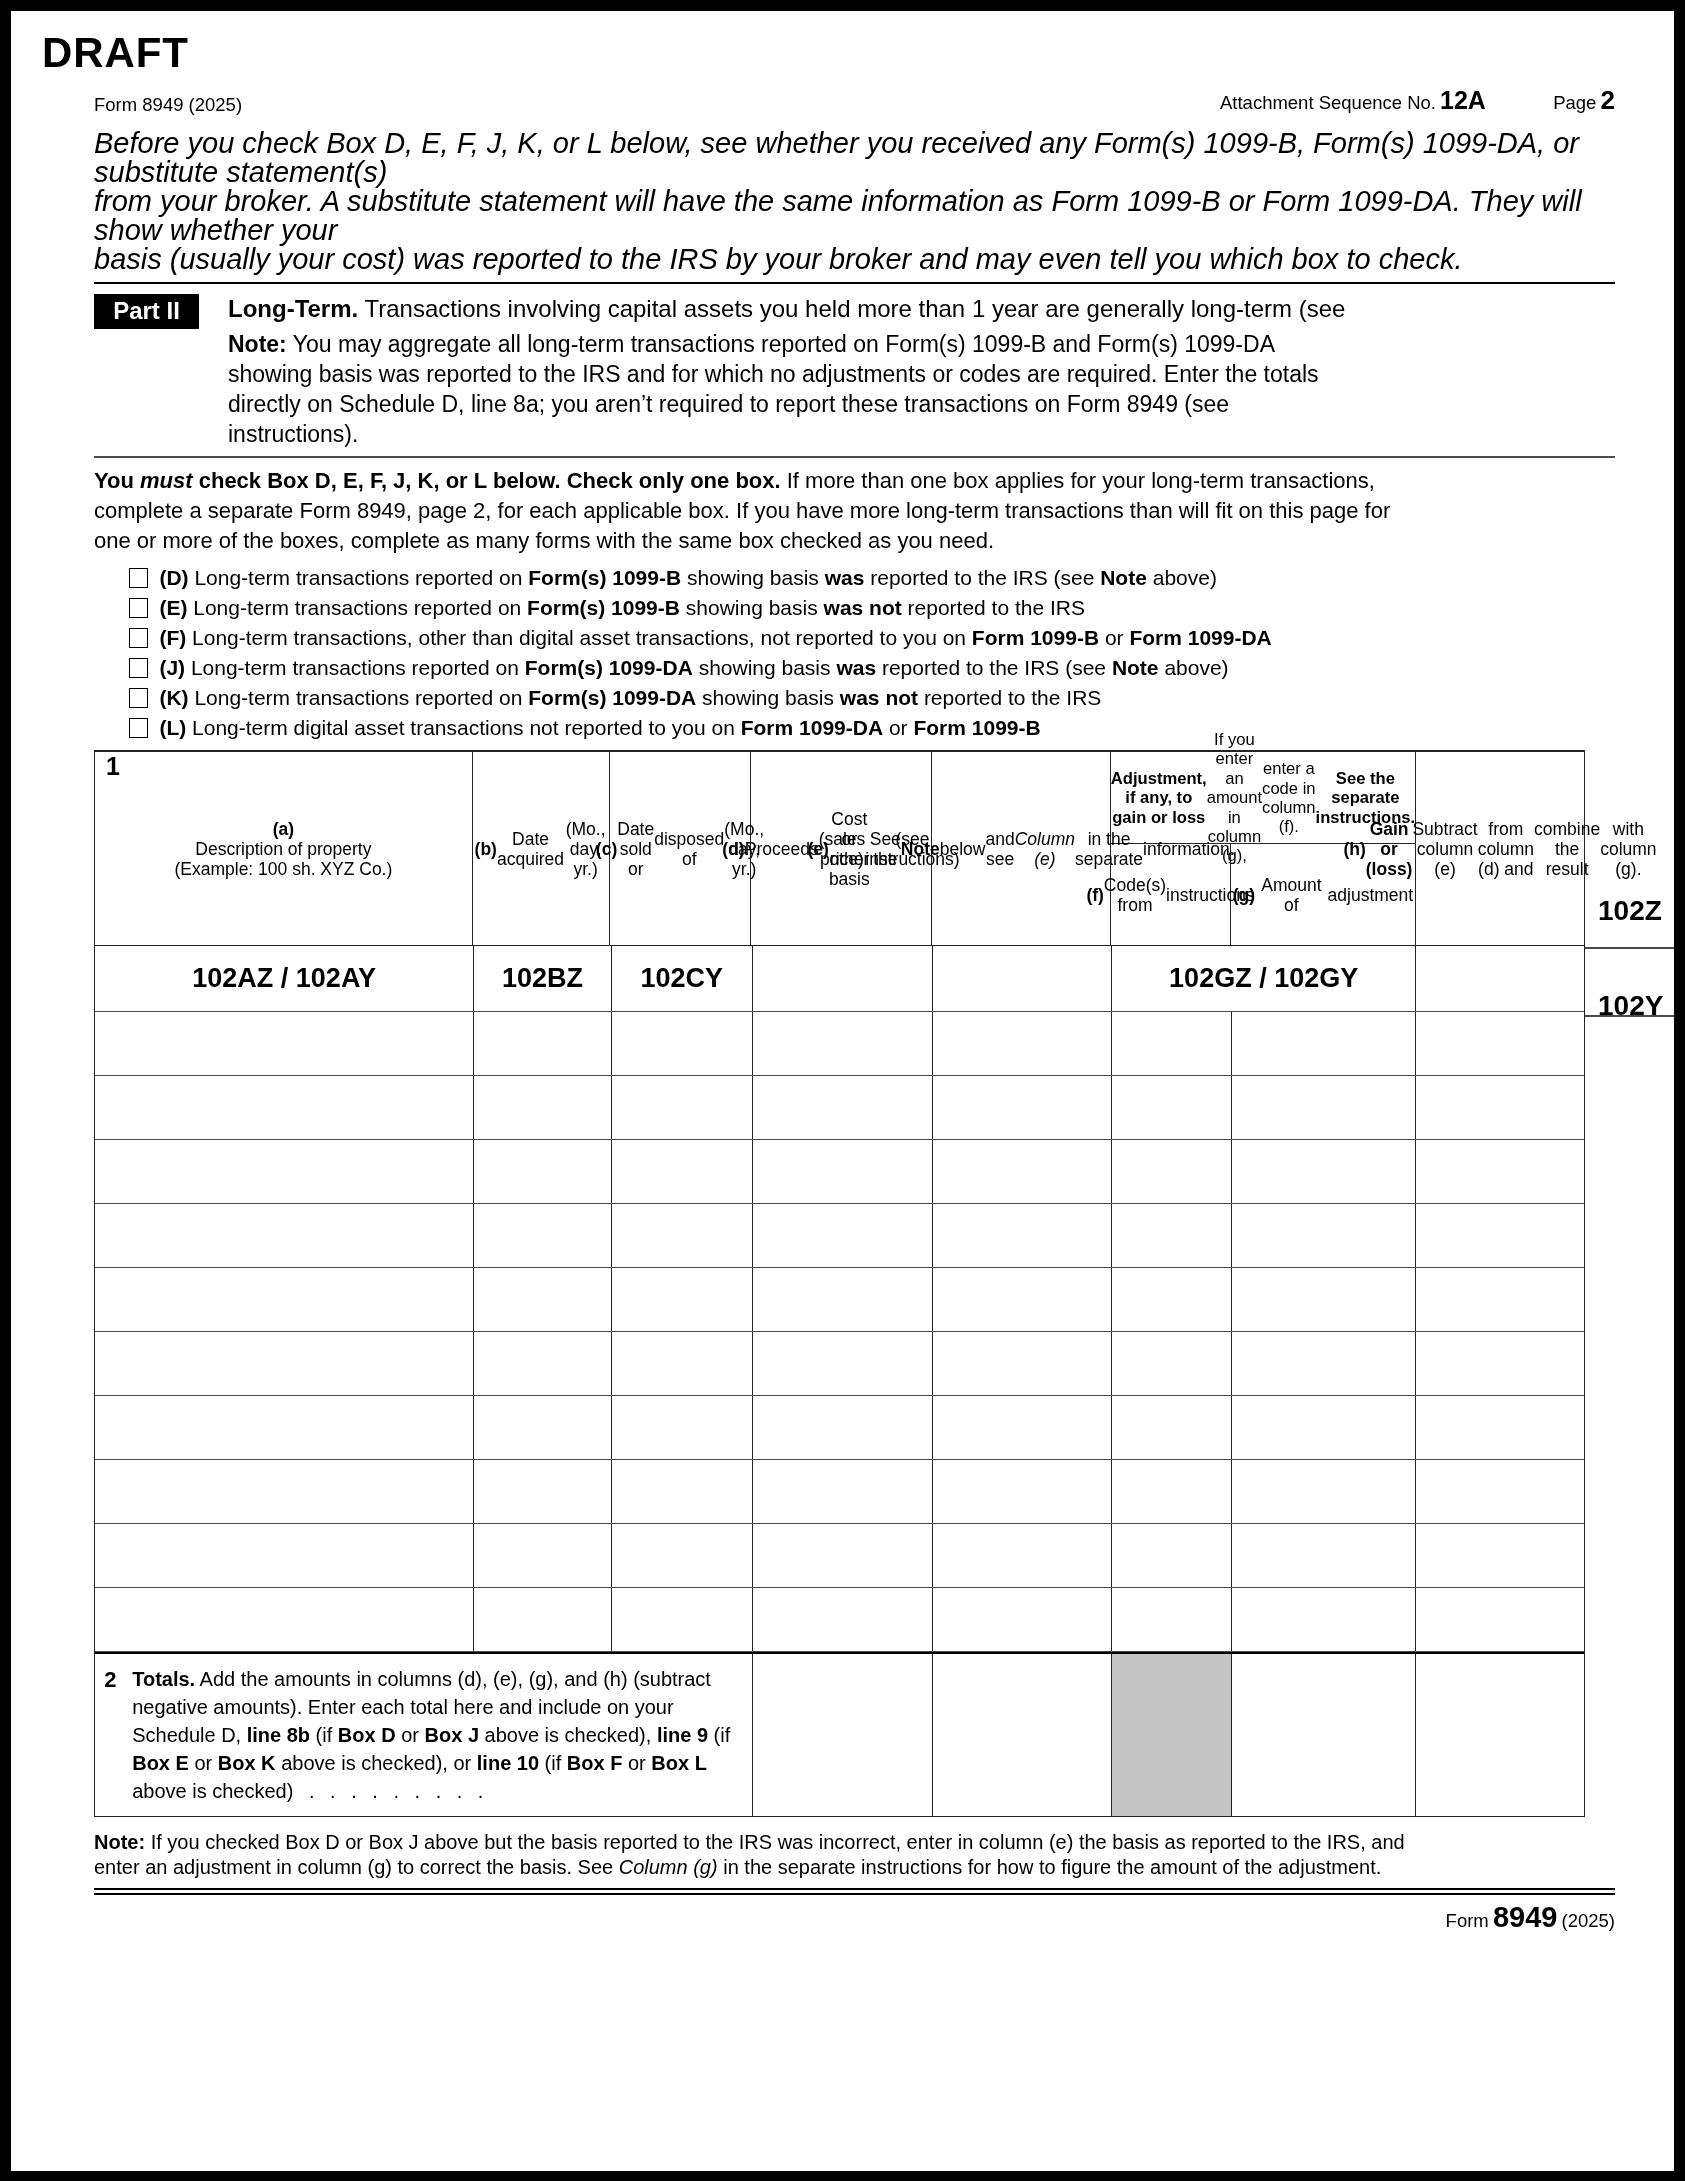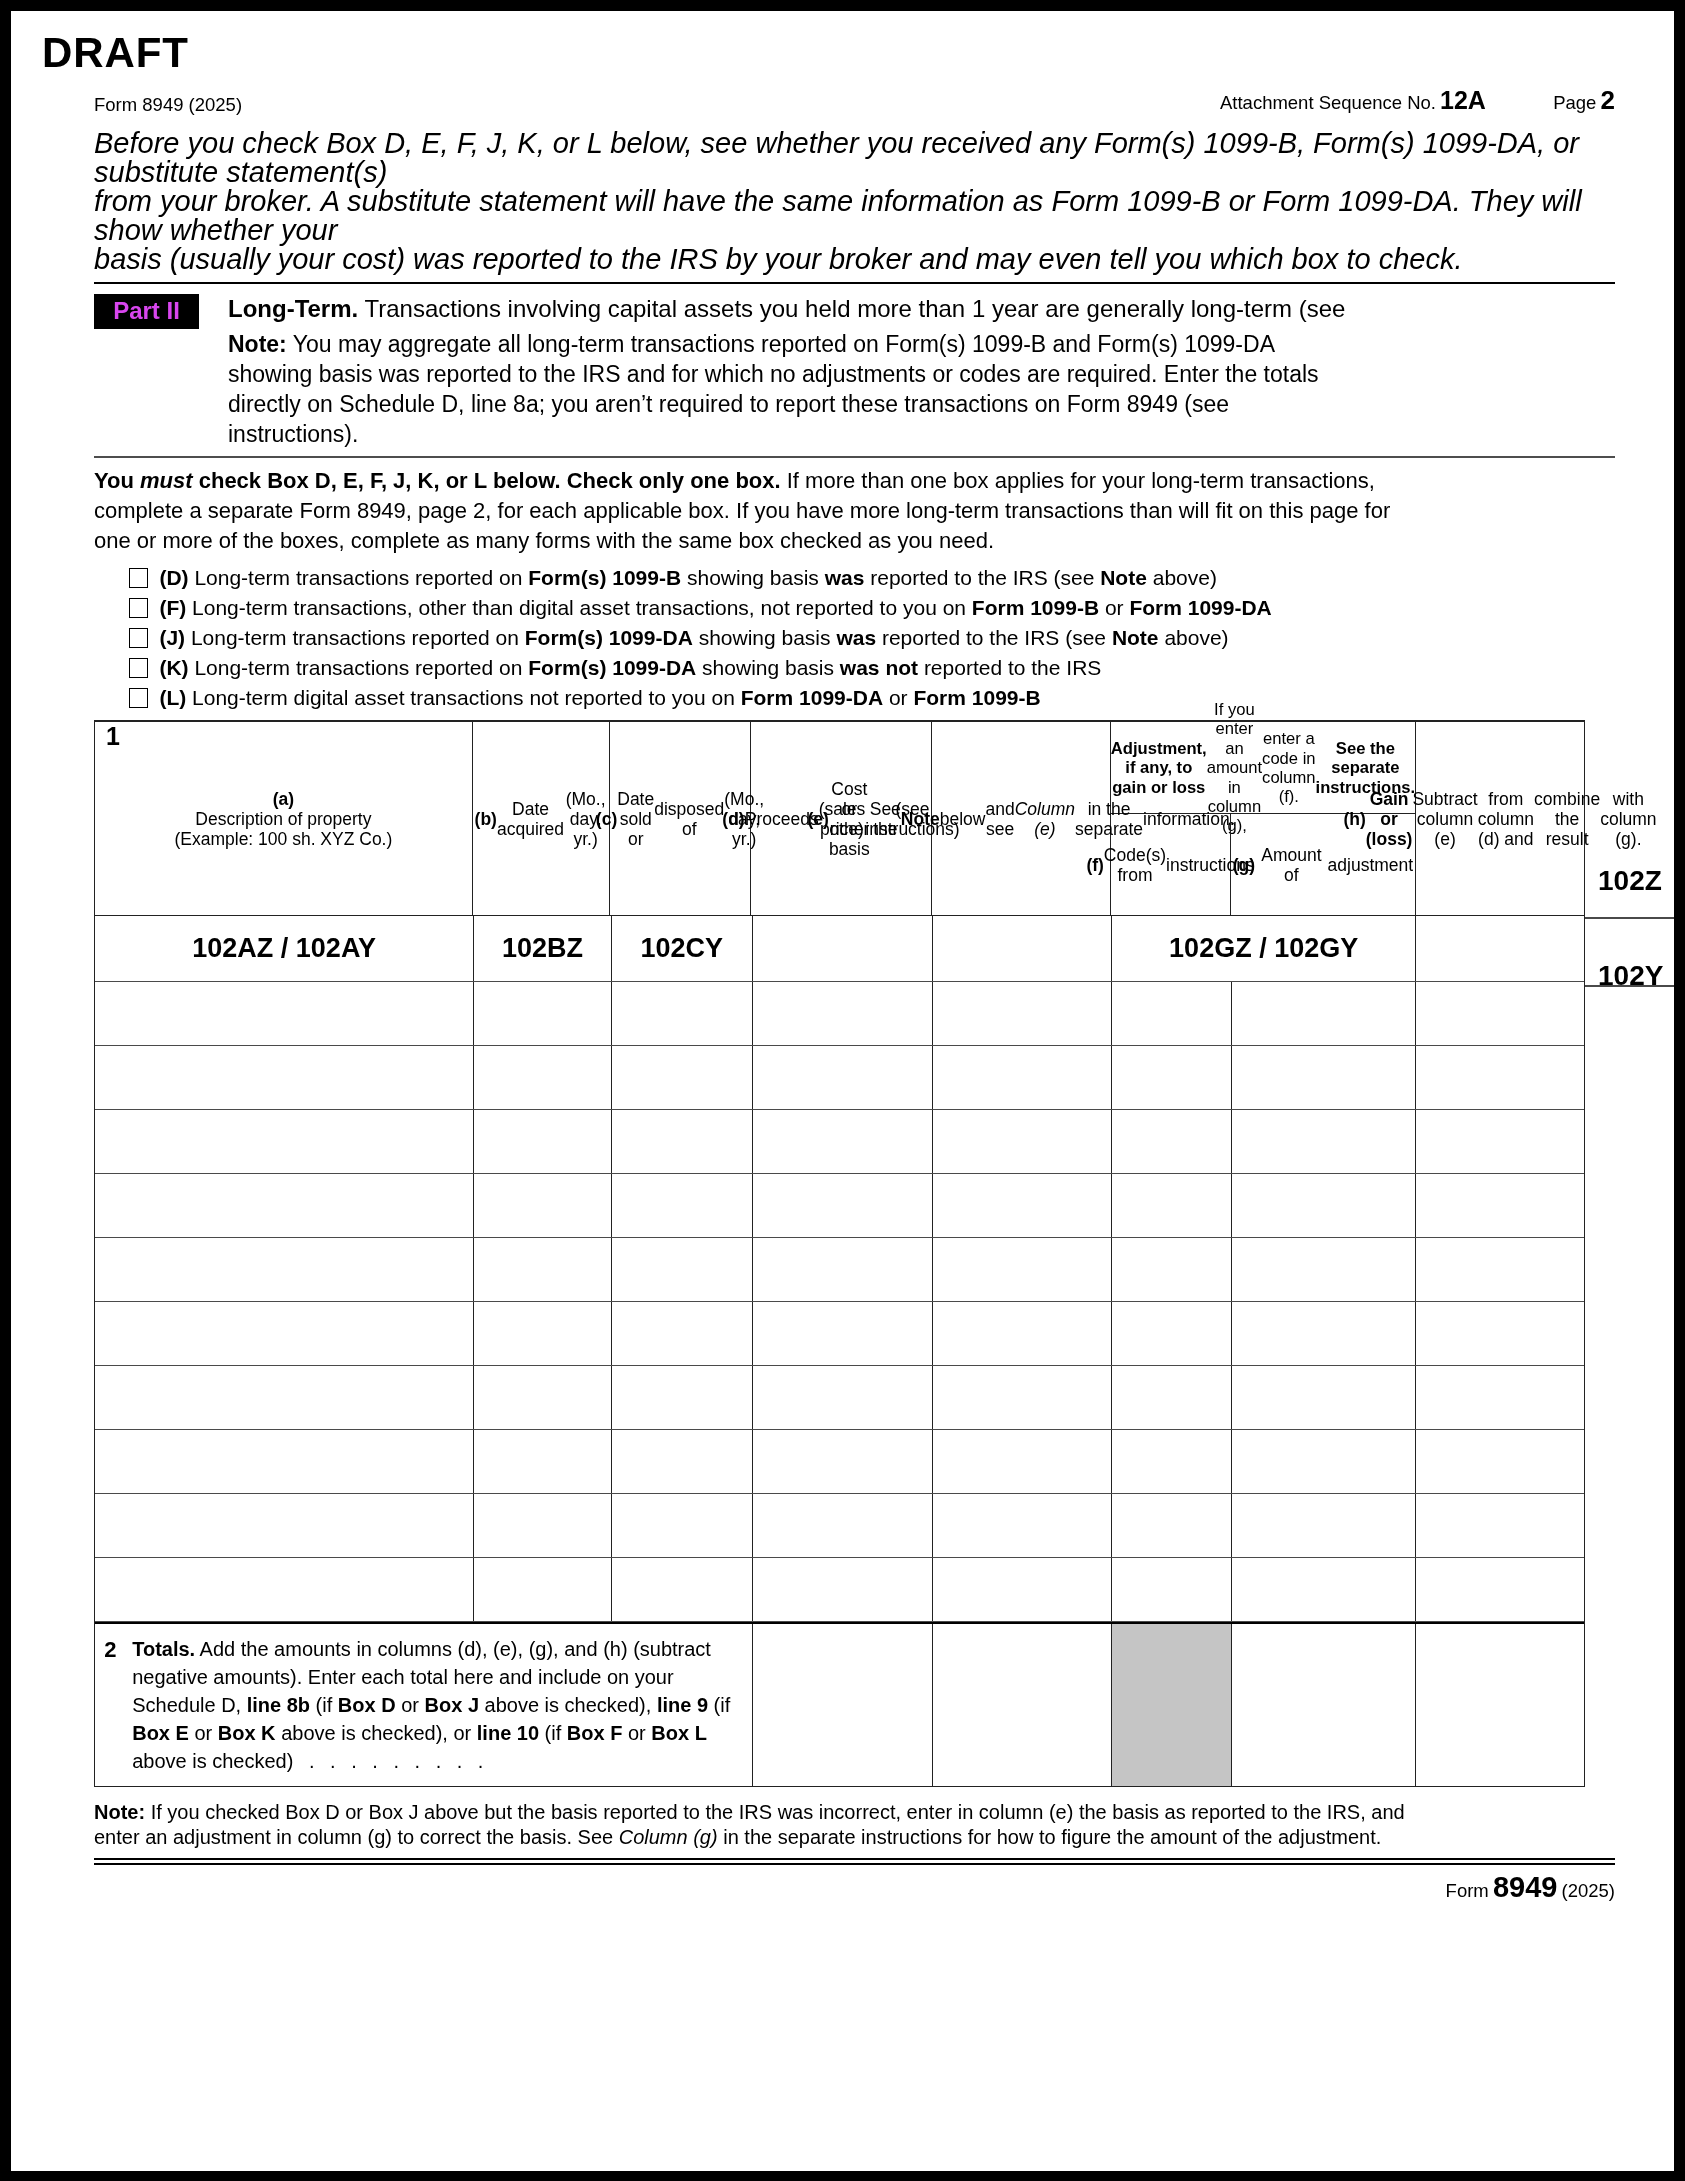--- a/index.html
+++ b/index.html
@@ -24,21 +24,21 @@
 
   .namebox { border-top:3.7px solid #000; border-bottom:4.6px solid #000; display:flex; height:73px; margin-top:7.4px; }
   .name-cell { width:905px; font-size:17.5px; padding:5.5px 7.4px 0 1.8px; }
   .ssn-cell { flex:1; border-left:1.8px solid #000; font-size:17.5px; font-weight:bold; padding:5.5px 3.7px 0 9.2px; }
 
   .intro { margin-top:13px; font-size:29px; line-height:29px; }
   .rule { height:2.8px; background:#000; margin-top:7.4px; }
   .rule-thin { height:1.8px; background:#4d4d4d; margin-top:7.4px; }
 
   .part2 { display:flex; margin-top:9.2px; }
-  .part2-label { width:105px; height:35px; background:#000; color:#d946ef; font-size:24px; font-weight:bold;
+  .part2-label { width:105px; height:35px; background:#000; color:#ffffff; font-size:24px; font-weight:bold;
                  display:flex; align-items:center; justify-content:center; flex:none; }
   .part2-body { margin-left:29px; font-size:24px; line-height:30px; }
   .part2-note { margin-top:5.5px; font-size:23px; }
 
   .mustcheck { margin-top:7.4px; font-size:22px; line-height:30px; }
 
   .cbx-list { margin:7.4px 0 0 35px; }
   .cbx-item { display:flex; align-items:center; height:30px; }
   .cbx-box { width:19.4px; height:19.4px; border:1.8px solid #000; background:#fff; flex:none; margin-right:11px; }
   .cbx-label { font-size:21px; white-space:nowrap; }
@@ -111,20 +111,24 @@
 
     <div class="mustcheck"><span class="b">You </span><span class="b i">must</span><span class="b"> check Box D, E, F, J, K, or L below. Check only one box.</span><span> If more than one box applies for your long-term transactions,</span><br><span>complete a separate Form 8949, page 2, for each applicable box. If you have more long-term transactions than will fit on this page for</span><br><span>one or more of the boxes, complete as many forms with the same box checked as you need.</span></div>
 
     <div class="cbx-list">
       <div class="cbx-item">
         <span class="cbx-box"></span>
         <span class="cbx-label"><span class="b">(D)</span><span> Long-term transactions reported on </span><span class="b">Form(s) 1099-B</span><span> showing basis </span><span class="b">was</span><span> reported to the IRS (see </span><span class="b">Note</span><span> above)</span></span>
       </div>
       <div class="cbx-item">
         <span class="cbx-box"></span>
+        <span class="cbx-label"><span class="b">(E)</span><span> Long-term transactions reported on </span><span class="b">Form(s) 1099-B</span><span> showing basis </span><span class="b">was not</span><span> reported to the IRS</span></span>
+      </div>
+      <div class="cbx-item">
+        <span class="cbx-box"></span>
         <span class="cbx-label"><span class="b">(F)</span><span> Long-term transactions, other than digital asset transactions, not reported to you on </span><span class="b">Form 1099-B</span><span> or </span><span class="b">Form 1099-DA</span></span>
       </div>
       <div class="cbx-item">
         <span class="cbx-box"></span>
         <span class="cbx-label"><span class="b">(J)</span><span> Long-term transactions reported on </span><span class="b">Form(s) 1099-DA</span><span> showing basis </span><span class="b">was</span><span> reported to the IRS (see </span><span class="b">Note</span><span> above)</span></span>
       </div>
       <div class="cbx-item">
         <span class="cbx-box"></span>
         <span class="cbx-label"><span class="b">(K)</span><span> Long-term transactions reported on </span><span class="b">Form(s) 1099-DA</span><span> showing basis </span><span class="b">was not</span><span> reported to the IRS</span></span>
       </div>

